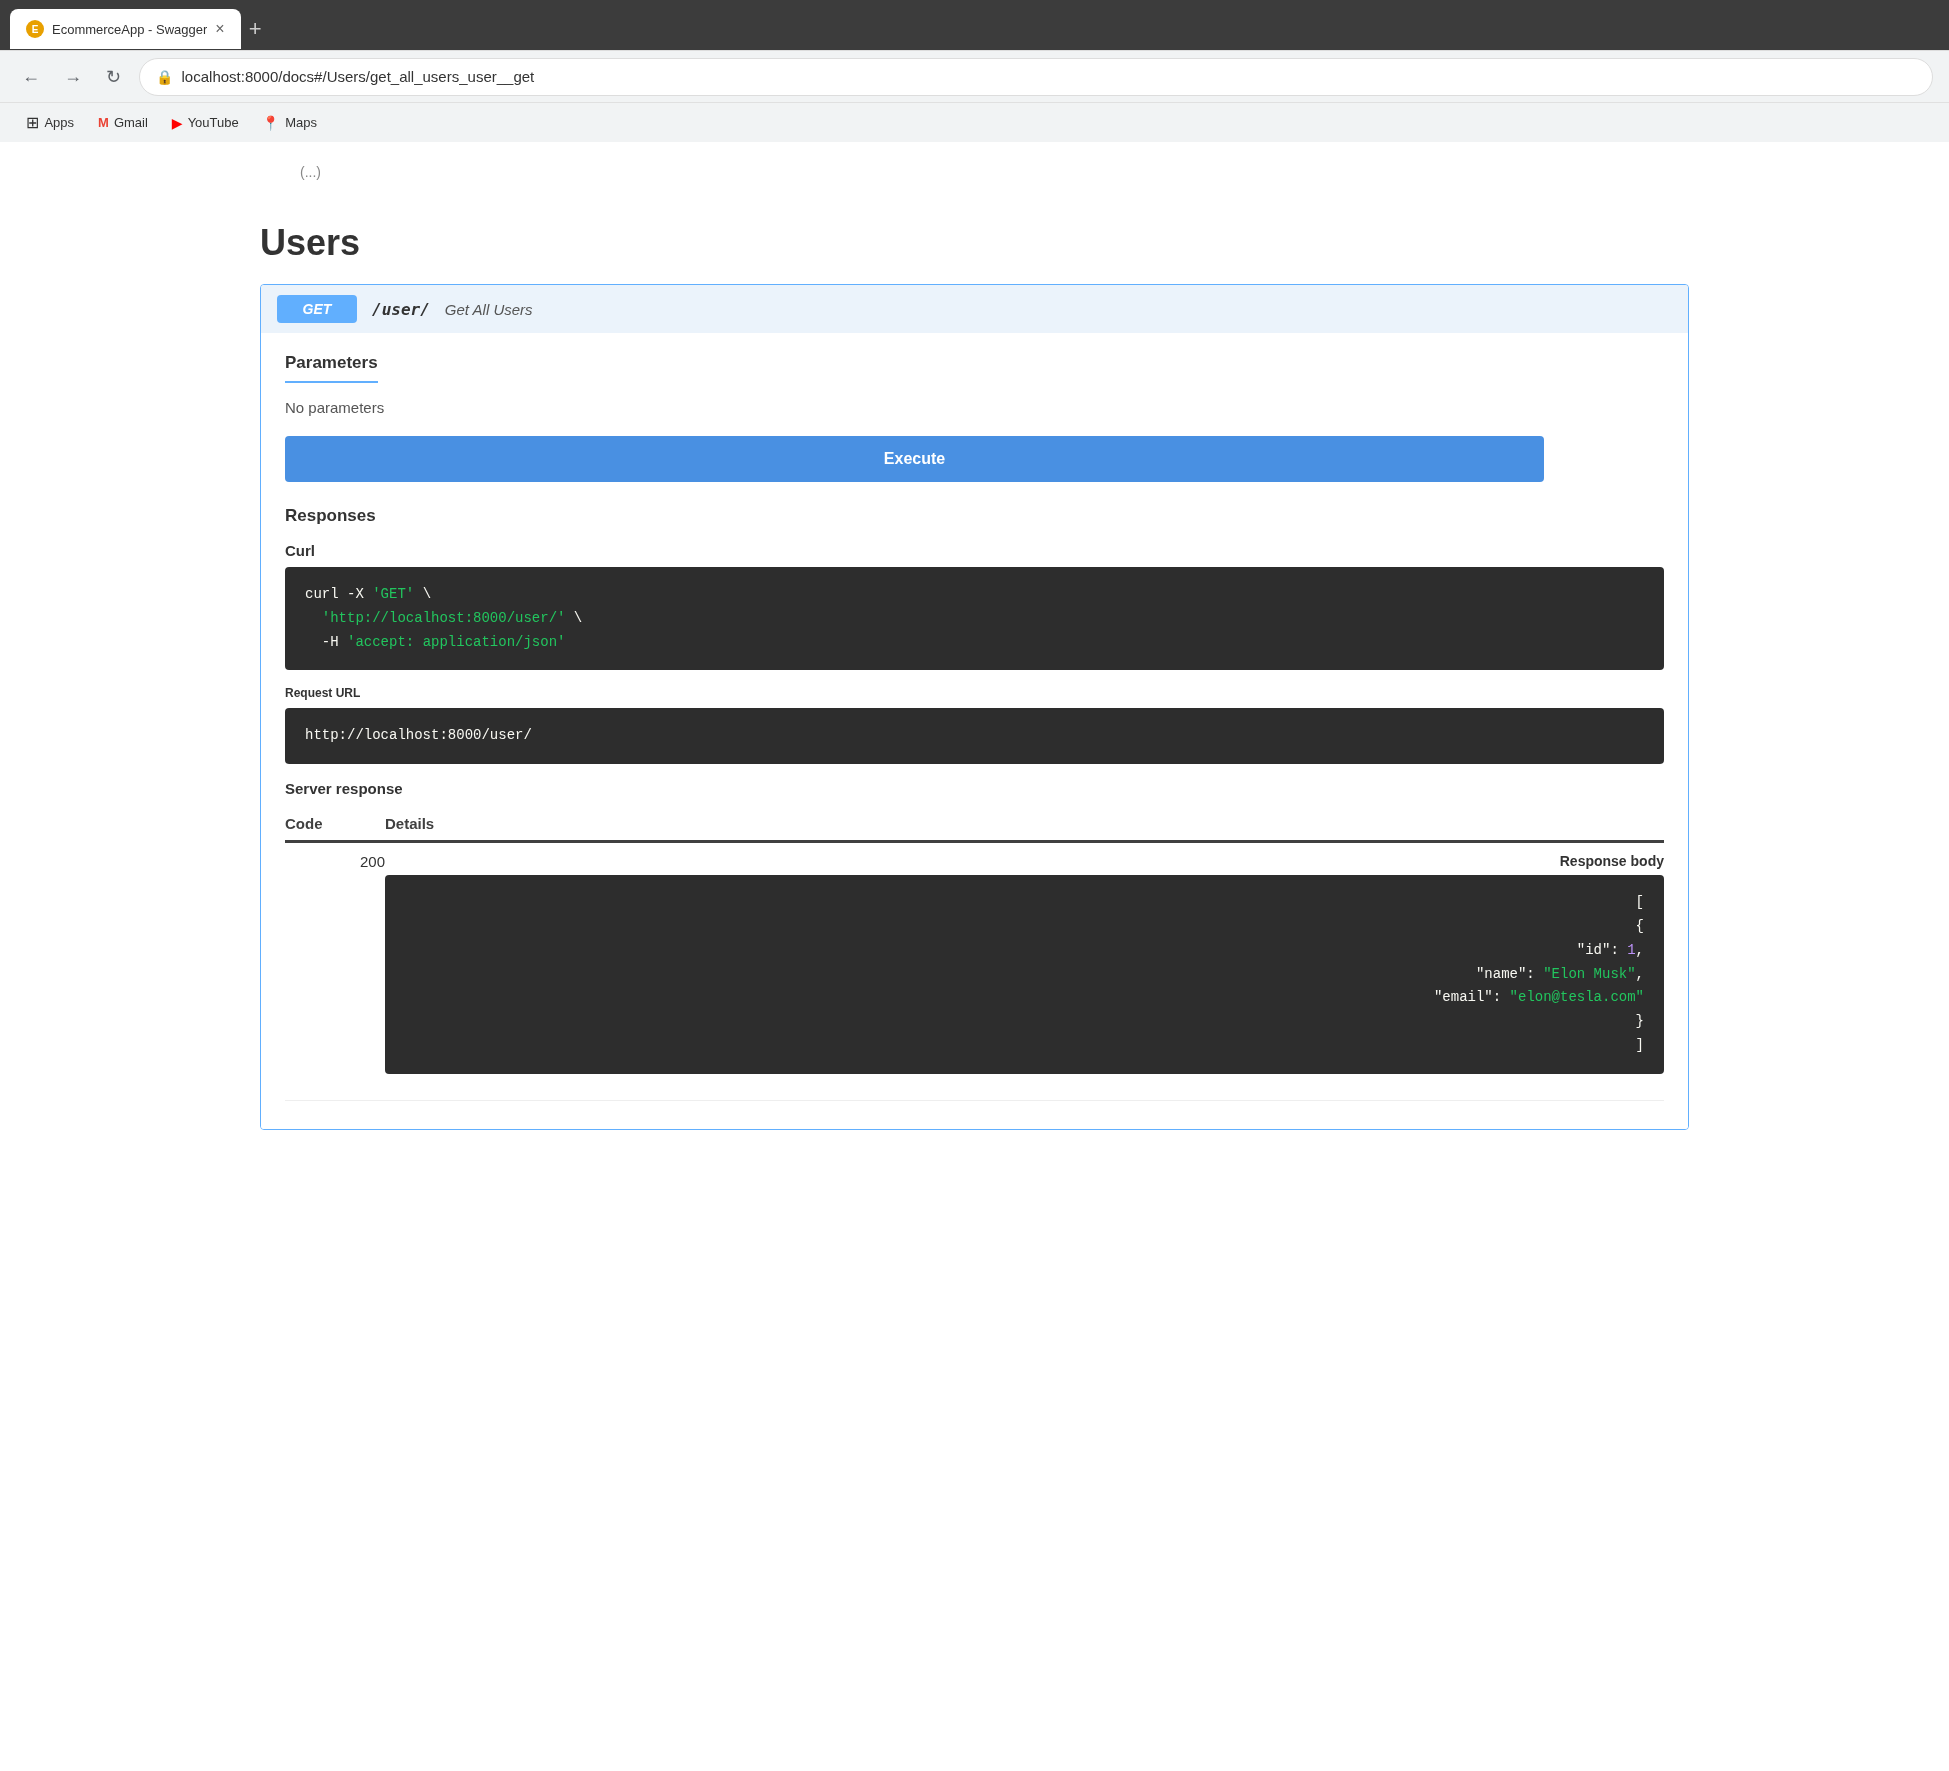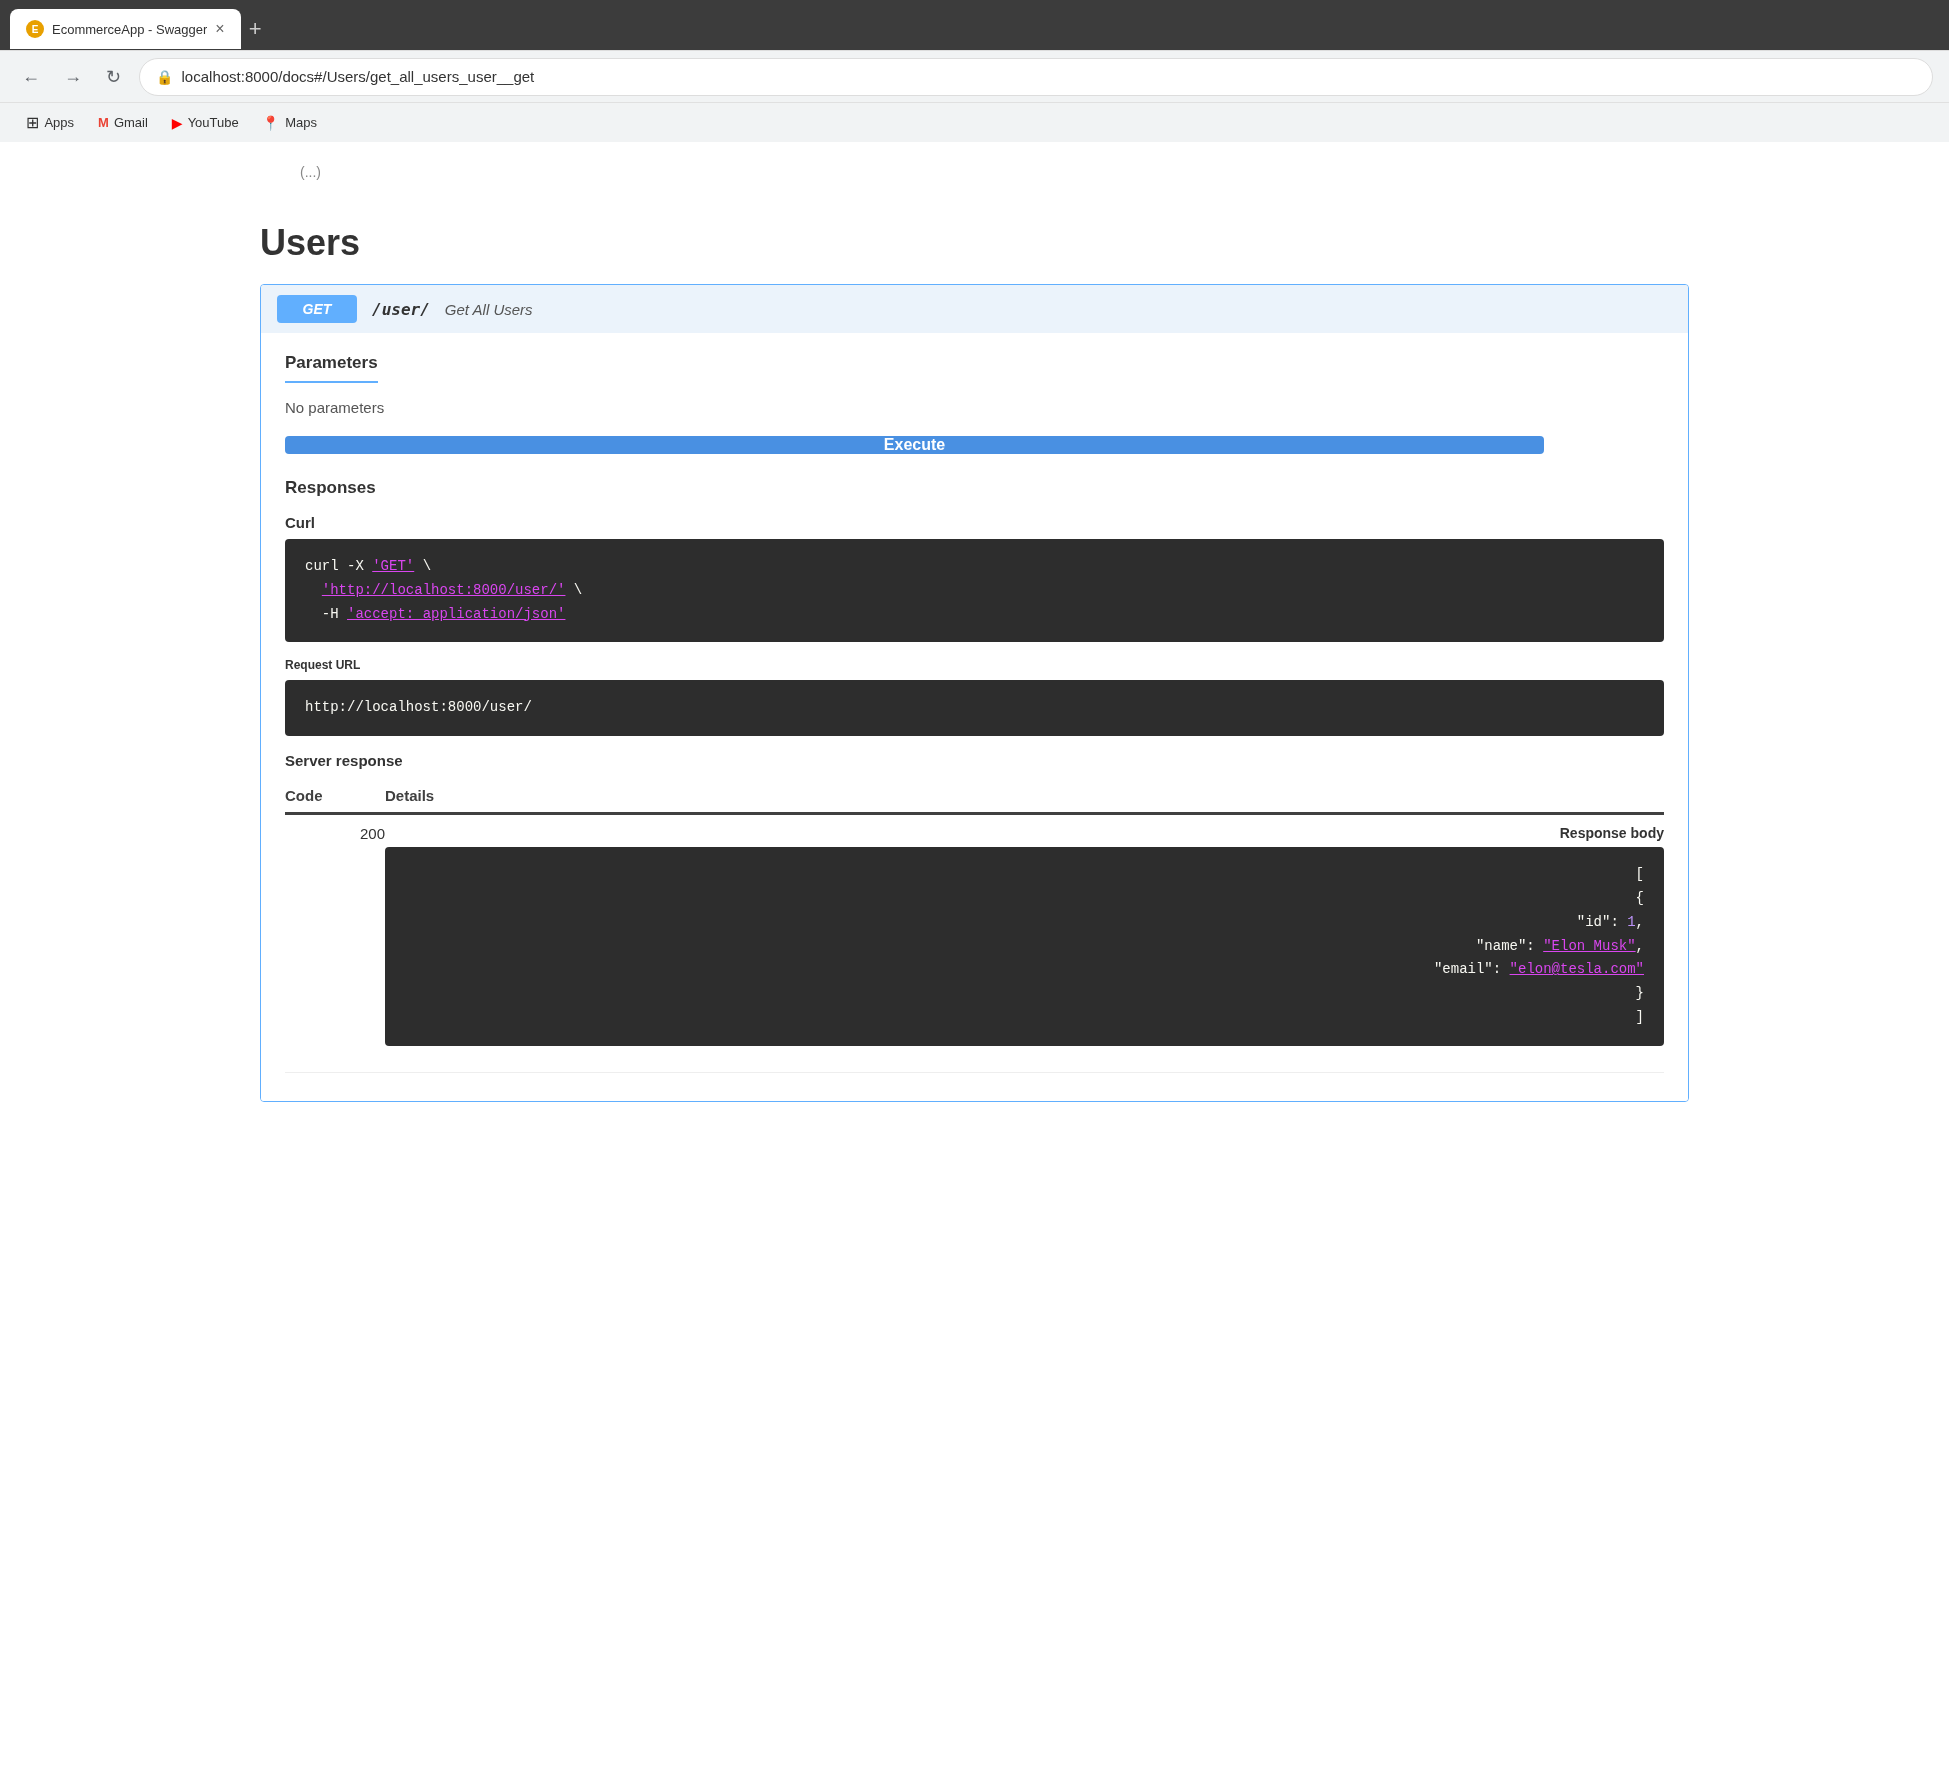--- a/index.html
+++ b/index.html
@@ -40,30 +40,30 @@
     .method-badge { background: #61affe; color: #fff; font-weight: bold; font-size: 14px; padding: 6px 16px; border-radius: 4px; min-width: 80px; text-align: center; }
     .endpoint-path { font-size: 16px; font-weight: bold; color: #333; font-family: monospace; }
     .endpoint-desc { font-size: 15px; color: #555; }
 
     
     .endpoint-body { background: #fff; padding: 20px 24px; }
     .params-section-title { font-size: 17px; font-weight: bold; color: #333; border-bottom: 2px solid #61affe; padding-bottom: 8px; margin-bottom: 16px; display: inline-block; }
     .no-params { font-size: 15px; color: #555; margin-bottom: 20px; }
 
     
-    .execute-btn { background: #4990e2; color: #fff; border: none; border-radius: 4px; padding: 0 0; font-size: 16px; font-weight: bold; cursor: pointer; width: calc(100% - 120px); display: block; margin: 16px 0; }
+    .execute-btn { background: #4990e2; color: #fff; border: none; border-radius: 4px; padding: 14px 0; font-size: 16px; font-weight: bold; cursor: pointer; width: calc(100% - 120px); display: block; margin: 16px 0; }
 
     
     .responses-title { font-size: 17px; font-weight: bold; color: #333; margin: 24px 0 16px 0; }
 
     
     .curl-label { font-size: 15px; font-weight: bold; color: #333; margin-bottom: 8px; }
     .code-block { background: #2d2d2d; border-radius: 4px; padding: 16px 20px; margin-bottom: 16px; font-family: 'Courier New', Courier, monospace; font-size: 14px; line-height: 1.7; overflow-x: auto; }
     .code-block .text-white { color: #f8f8f2; }
-    .code-block .text-green { color: #d946ef; text-decoration: underline; }
+    .code-block .text-green { color: #22c55e; }
 
     .request-url-label { font-size: 12px; font-weight: bold; color: #333; margin-bottom: 8px; }
     .server-response-label { font-size: 15px; font-weight: bold; color: #333; margin: 16px 0 10px 0; }
 
     
     .response-table { width: 100%; border-collapse: collapse; margin-bottom: 8px; }
     .response-table th { text-align: left; font-size: 15px; font-weight: bold; color: #404040; padding: 8px 0; border-bottom: 3px solid #404040; }
     .response-table td { padding: 10px 0; vertical-align: top; border-bottom: 1px solid #eee; font-size: 15px; color: #333; text-align: right; }
     .response-table td:first-child { width: 100px; }
 

